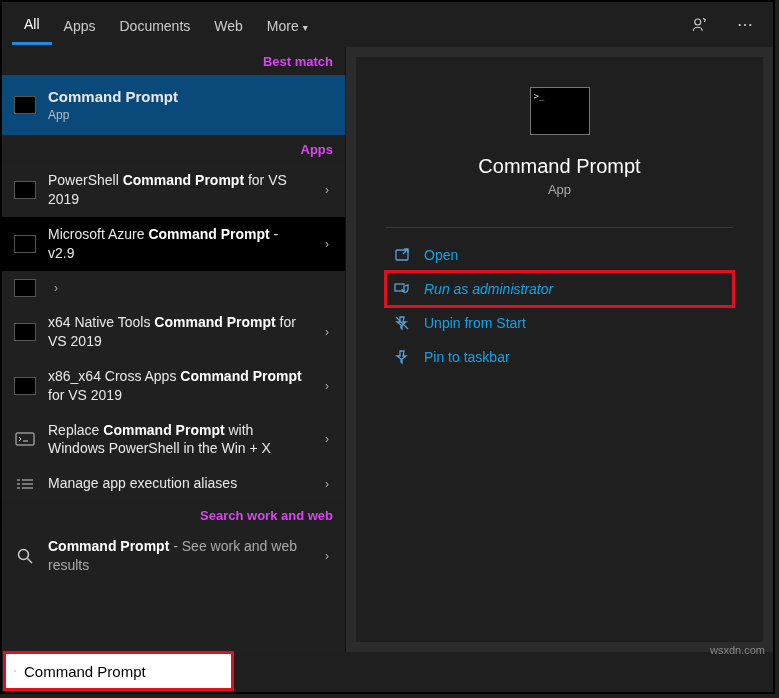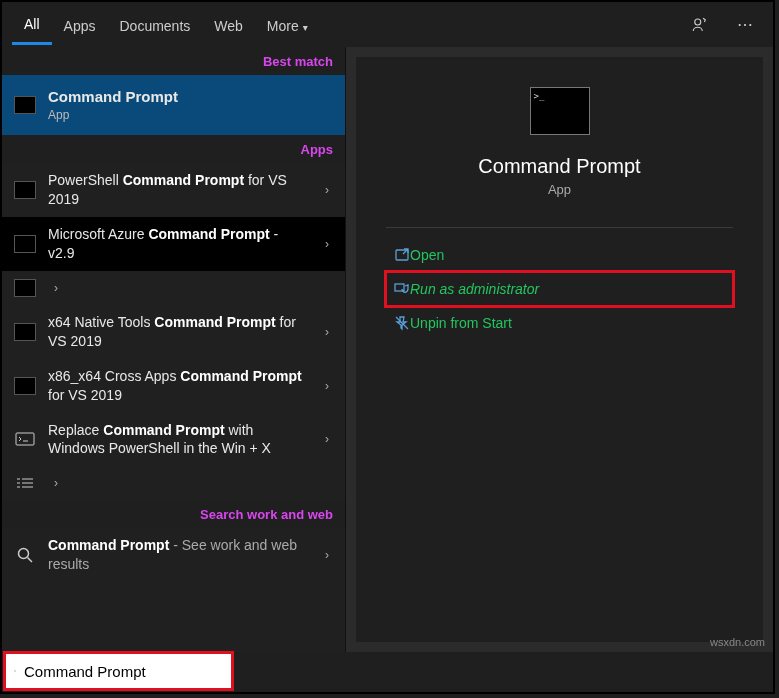--- a/index.html
+++ b/index.html
@@ -28,28 +28,28 @@
   .ico-set { width: 22px; height: 18px; flex-shrink: 0; margin-left:2px; display:flex; align-items:center; justify-content:center; }
   .txt { flex: 1; color: #e8e8e8; line-height: 1.35; font-size: 14px; }
   .txt .sub { color: #bbb; font-size: 12px; }
   .chev-r { color: #aaa; font-size: 12px; padding: 0 6px; }
   
   .prev-ico { width: 60px; height: 48px; background: #000; border: 1px solid #777; margin: 0 auto 20px; display: flex; padding:3px; }
   .prev-ico::before { content:">_"; color:#ccc; font-size:9px; font-family:monospace;}
   .prev-ttl { text-align: center; font-size: 20px; font-weight: 400; color: #fff; }
   .prev-sub { text-align: center; font-size: 13px; color: #aaa; margin-top: 4px; margin-bottom: 30px; }
   .actions { border-top: 1px solid #3a3a3a; margin: 0 30px; padding-top: 10px; }
-  .act { display: flex; align-items: center; padding: 9px 8px; color: #22c55e; font-size: 14px; cursor: pointer; }
+  .act { display: flex; align-items: center; gap: 14px; padding: 9px 8px; color: #0ea5e9; font-size: 14px; cursor: pointer; }
   .act.hl { outline: 3px solid #e01020; outline-offset: -1px; font-style: italic; }
   .act-ico { width: 16px; height: 16px; display: inline-flex; align-items:center; justify-content:center; color:#5aa0d8; }
   
   .search { position: absolute; left: 4px; bottom: 4px; width: 225px; height: 34px; background: #fff; outline: 3px solid #e01020; display: flex; align-items: center; padding: 0 8px; gap: 8px; }
   .search input { border: none; outline: none; font-size: 15px; flex: 1; color: #000; background: transparent; }
   .mag { width:16px; height:16px; }
-  .watermark { position:absolute; right:8px; bottom:44px; color:#888; font-size:11px; }
+  .watermark { position:absolute; right:8px; bottom:36px; color:#888; font-size:11px; }
   b { font-weight:700; color:#fff; }
   svg { display:block; }
 </style>
 </head>
 <body>
 
 <div class="window">
   <div class="tabs">
     <div class="tab active">All</div>
     <div class="tab">Apps</div>
@@ -114,20 +114,21 @@
           </div>
         <div class="txt"><span>Replace </span><b>Command Prompt</b><span> with Windows PowerShell in the Win + X</span></div>
         <div class="chev-r">›</div>
       </div>
       <div class="item">
         <div class="ico-set">
             <svg width="20" height="14" viewBox="0 0 20 14" stroke="#ccc" fill="none" stroke-width="1">
               <path d="M2 3h3M7 3h11M2 7h3M7 7h11M2 11h3M7 11h11"></path>
             </svg>
           </div>
+        <div class="txt">Manage app execution aliases</div>
         <div class="chev-r">›</div>
       </div>
 
       <div class="grp-h">Search work and web</div>
       <div class="item">
         <div class="ico-set">
             <svg class="mag" viewBox="0 0 16 16" stroke="#ccc" fill="none" stroke-width="1.5">
               <circle cx="6.5" cy="6.5" r="5"></circle>
               <path d="M10.5 10.5L15 15"></path>
             </svg>
@@ -163,20 +164,28 @@
           </div>
           <div class="act">
             <span class="act-ico">
                 <svg width="16" height="16" viewBox="0 0 16 16" stroke="#5aa0d8" fill="none" stroke-width="1.3">
                   <path d="M6 2h4l-1 5h3l-4 3v4l-1-1v-3l-4-3h3z"></path>
                   <path d="M2 2l12 12"></path>
                 </svg>
               </span>
             <span>Unpin from Start</span>
           </div>
+          <div class="act">
+            <span class="act-ico">
+                <svg width="16" height="16" viewBox="0 0 16 16" stroke="#5aa0d8" fill="none" stroke-width="1.3">
+                  <path d="M6 2h4l-1 5h3l-4 3v4l-1-1v-3l-4-3h3z"></path>
+                </svg>
+              </span>
+            <span>Pin to taskbar</span>
+          </div>
         </div>
       </div>
     </div>
   </div>
 
   <div class="watermark">wsxdn.com</div>
 
   <div class="search">
     <svg class="mag" viewBox="0 0 16 16" stroke="#333" fill="none" stroke-width="1.5">
         <circle cx="6.5" cy="6.5" r="5"></circle>

